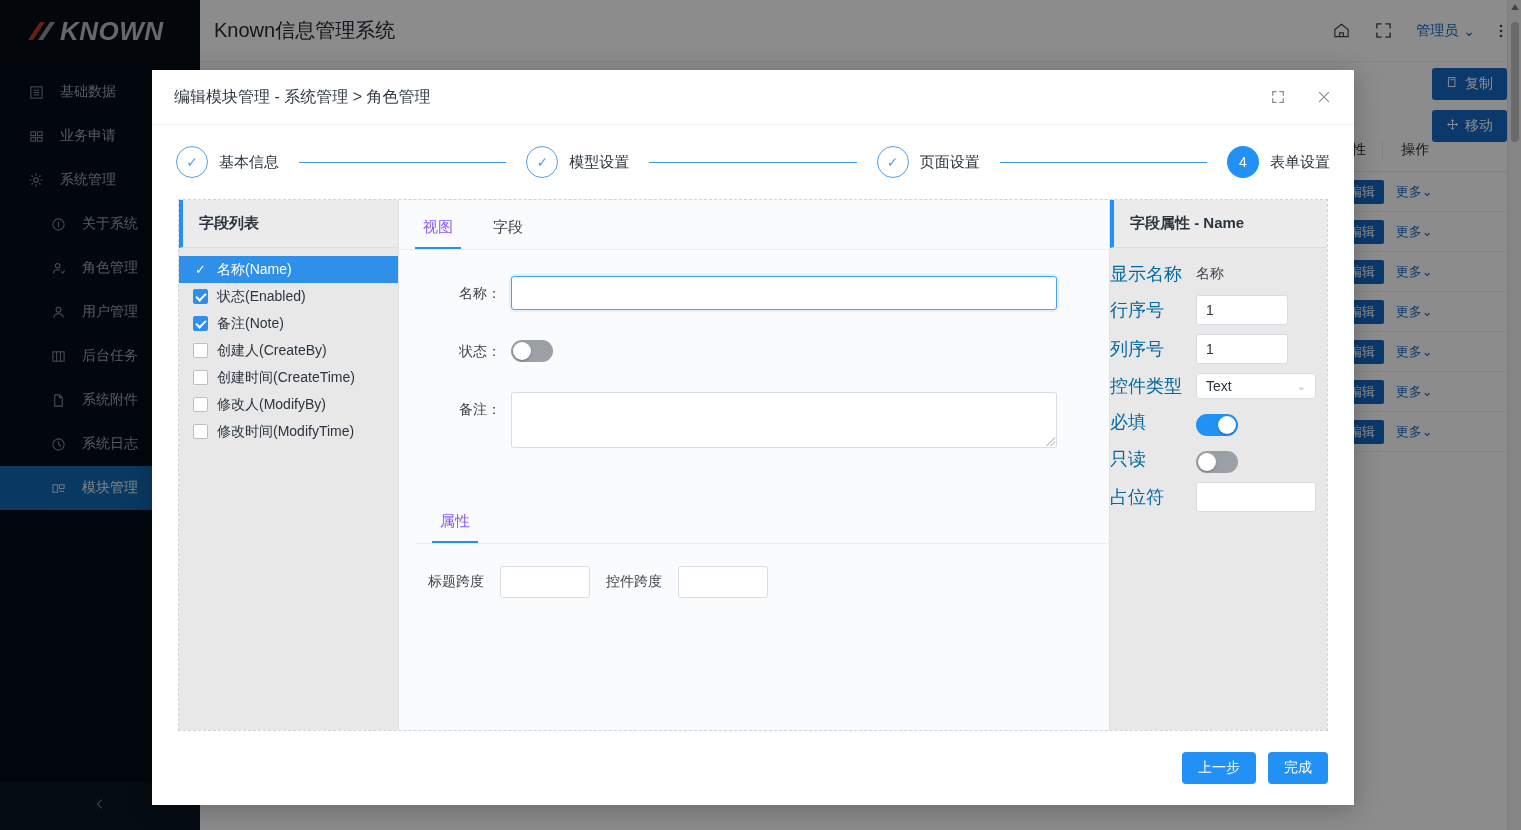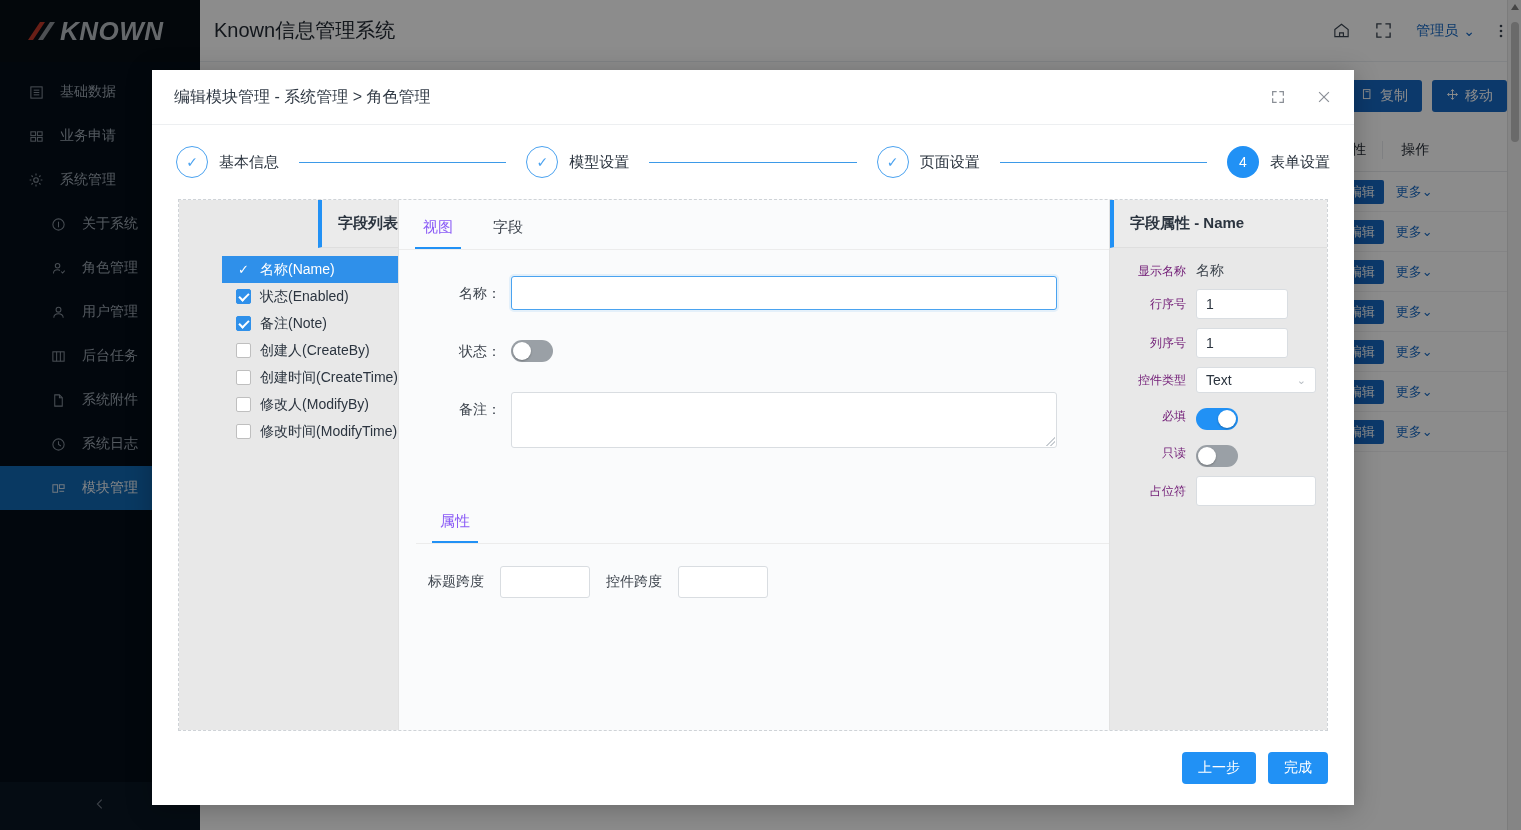--- a/index.html
+++ b/index.html
@@ -50,21 +50,21 @@
   }
   .topbar-title { font-size: 20px; color: #232a33; margin-left: 14px; }
   .topbar-right {
     margin-left: auto; display: flex; align-items: center; gap: 24px;
     padding-right: 18px; color: #3a4450;
   }
   .topbar-user { color: #1668c4; font-size: 14px; display:flex; align-items:center; gap:5px; }
 
   .content-area { position:absolute; left:200px; top:62px; right:0; bottom:0; background:#fff; }
   .content-toolbar {
-    position:absolute; right: 14px; top: 18px; display:flex; gap: 10px;
+    position:absolute; right: 14px; top: 6px; display:flex; gap: 10px; flex-direction: column;
   }
   .tb-btn {
     background:#1668c4; color:#fff; font-size:14px; border:none; border-radius:3px;
     height:32px; padding: 0 14px; display:flex; align-items:center; gap:6px; cursor:pointer;
   }
   .bg-table { position:absolute; left:0; right:0; top: 66px; }
   .bg-thead {
     height: 44px; border-bottom: 1px solid #e8eaed; display:flex; align-items:center;
     font-size: 14px; color:#232a33;
   }
@@ -126,21 +126,21 @@
   .step-circle.current { background:#2191f5; color:#fff; }
   .step-label { font-size: 15px; color:#2b343f; margin-left: 11px; }
   .step-line { flex: 1 1 auto; height: 1px; background:#3d9ae8; margin: 0 20px; }
 
   .modal-body {
     flex: 1 1 auto; margin: 0 26px; border: 1px dashed #cfd3d7;
     background: #fafbfc; display:flex; overflow:hidden;
   }
   .panel-field-list {
     width: 220px; background:#e8e8e8; border-right: 1px solid #e2e2e2;
-    display:flex; flex-direction:column;align-items:flex-end;
+    display:flex; flex-direction:column;
   }
   .panel-head {
     height: 48px; display:flex; align-items:center; padding-left: 16px;
     background:#ebebeb; border-left: 4px solid #2191f5; border-bottom:1px solid #dedede;
     font-size: 15px; font-weight: 700; color:#2b343f;
   }
   .field-items { padding-top: 8px; }
   .field-item {
     height: 27px; display:flex; align-items:center; padding-left: 14px;
     font-size: 14px; color:#2b343f; cursor:pointer;
@@ -203,21 +203,21 @@
   .attr-input {
     width: 90px; height: 32px; border:1px solid #d9dde1; border-radius:3px; background:#fff;
   }
 
   .panel-props {
     width: 218px; background:#e8e8e8; border-left: 1px solid #e2e2e2;
     display:flex; flex-direction:column;
   }
   .props-body { padding-top: 14px; }
   .prop-row { display:flex; align-items:center; margin-bottom: 9px; padding-right: 10px; }
-  .prop-label { width: 86px; text-align:right; padding-right: 10px; font-size: 12px; color:#701a75; }
+  .prop-label { width: 86px; padding-right: 10px; font-size: 18px; color:#0369a1; }
   .prop-static { font-size: 14px; color:#3d444d; }
   .prop-input {
     width: 92px; height: 30px; border:1px solid #d9dde1; border-radius:3px; background:#fff;
     font-size: 14px; color:#2b343f; padding: 0 9px; line-height: 28px;
   }
   .prop-input.wide { width: 120px; }
   .prop-select {
     width: 120px; height: 26px; border:1px solid #d9dde1; border-radius:3px; background:#fff;
     font-size: 14px; color:#2b343f; padding: 0 9px; display:flex; align-items:center;
   }

